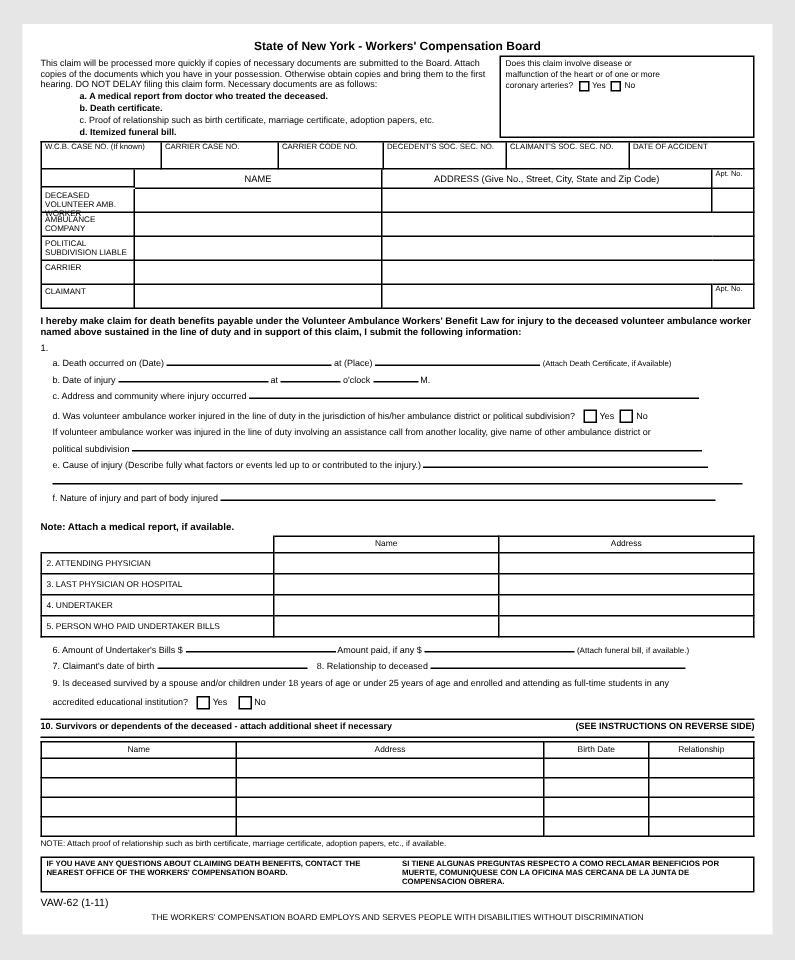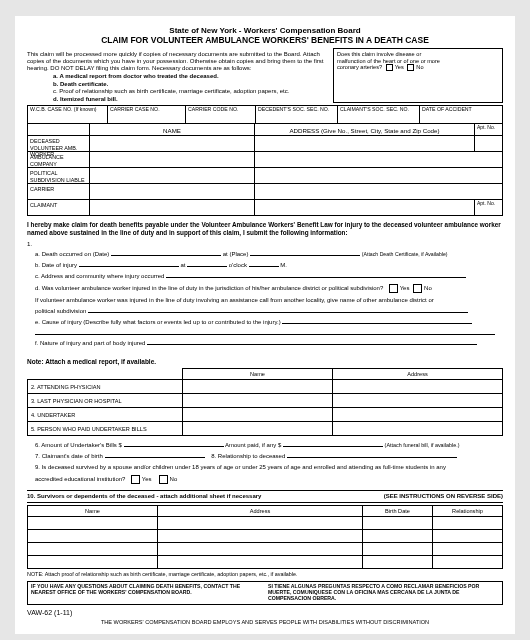--- a/index.html
+++ b/index.html
@@ -75,21 +75,20 @@
   .form-no { font-size: 7px; margin-top: 4px; }
   .disclaim { font-size: 5.6px; text-align: center; margin-top: 2px; }
   .chk { display:inline-block; width:9px; height:9px; border:0.6px solid #000; vertical-align:middle; margin:0 2px; }
 </style>
 </head>
 <body>
 
 <div class="sheet">
 
   <div class="center title1">State of New York - Workers' Compensation Board</div>
-  <div class="center title2">CLAIM FOR VOLUNTEER AMBULANCE WORKERS' BENEFITS IN A DEATH CASE</div>
 
   <div class="hdr-row">
     <div class="hdr-left">
       <div class="intro">This claim will be processed more quickly if copies of necessary documents are submitted to the Board. Attach copies of the documents which you have in your possession. Otherwise obtain copies and bring them to the first hearing. DO NOT DELAY filing this claim form. Necessary documents are as follows:</div>
       <div class="req-list">
         <div>a. A medical report from doctor who treated the deceased.</div>
         <div>b. Death certificate.</div>
         <div style="font-weight:normal">c. Proof of relationship such as birth certificate, marriage certificate, adoption papers, etc.</div>
         <div>d. Itemized funeral bill.</div>
       </div>

